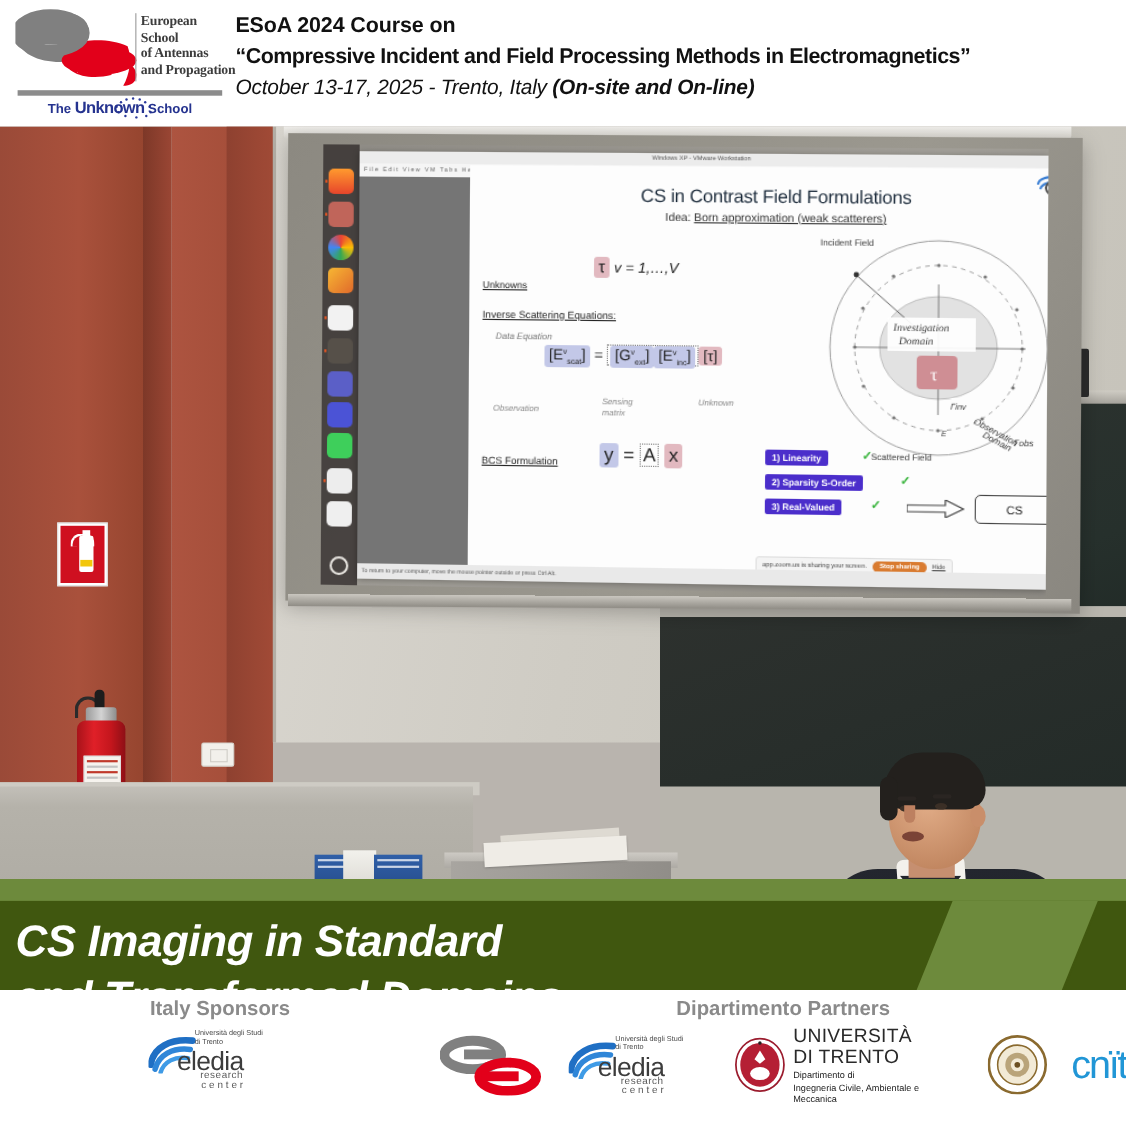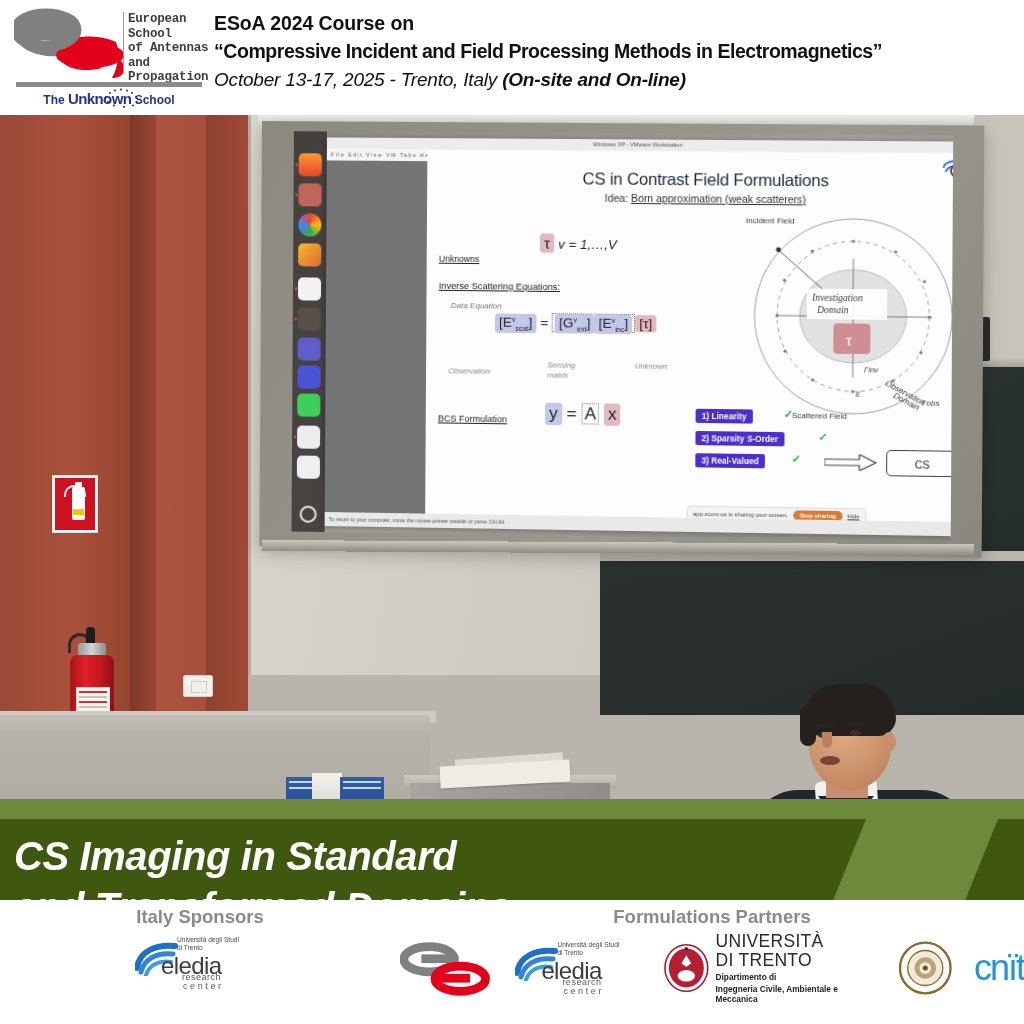--- a/index.html
+++ b/index.html
@@ -5,21 +5,21 @@
   * { box-sizing: border-box; margin: 0; padding: 0; }
   html, body { width: 1024px; height: 1024px; background: #fff; }
   body { font-family: "Liberation Sans", sans-serif; overflow: hidden; position: relative; }
 
   
   .header { position: absolute; left: 0; top: 0; width: 1024px; height: 115px; background: #ffffff; }
   .hdr-logo { position: absolute; left: 8px; top: 4px; width: 195px; height: 105px; }
   .esoa-mark { position: absolute; left: 6px; top: 4px; width: 112px; height: 72px; }
   .esoa-txt { position: absolute; left: 120px; top: 8px; width: 92px; line-height: 14.5px;
               font-size: 12.5px; font-weight: bold; color: #3d3d3d; letter-spacing: -0.2px;
-              font-family: Liberation Mono, monospace; }
+              font-family: Liberation Serif, serif; }
   .esoa-divider { position: absolute; left: 115px; top: 8px; width: 1px; height: 62px; background: #9a9a9a; }
   .hdr-rule { position: absolute; left: 8px; top: 78px; width: 186px; height: 5px; background: #8c8c8c; }
   .euraap-line { position: absolute; left: 8px; top: 86px; width: 186px; text-align: center;
                  font-size: 12px; font-weight: bold; color: #25338f; white-space: nowrap; }
   .euraap-big { font-size: 15px; letter-spacing: -0.6px; }
   .euraap-stars { position: absolute; left: 92px; top: 84px; width: 48px; height: 20px; }
 
   .hdr-text { position: absolute; left: 214px; top: 10px; width: 806px; }
   .hdr-l1 { font-size: 19.5px; font-weight: bold; color: #111; letter-spacing: -0.1px; line-height: 27px; }
   .hdr-l2 { font-size: 19.5px; font-weight: bold; color: #111; letter-spacing: -0.45px; line-height: 28px; }
@@ -266,21 +266,21 @@
   .eledia-word { position: absolute; left: 26px; top: 20px; font-size: 24px; color: #3c3c3c;
                  letter-spacing: -0.6px; }
   .eledia-sub { position: absolute; left: 47px; top: 40px; font-size: 9px; color: #5a5a5a; letter-spacing: 0.5px; }
   .eledia-sub2 { position: absolute; left: 48px; top: 49px; font-size: 9px; color: #5a5a5a; letter-spacing: 2.6px; }
 
   .esoa-small { width: 96px; height: 56px; position: relative; }
 
   .unitn { display: flex; align-items: center; gap: 7px; }
   .unitn-crest { width: 46px; height: 50px; position: relative; }
   .unitn-txt div:nth-child(1), .unitn-txt div:nth-child(2) { font-size: 17.5px; color: #2a2a2a; line-height: 19px; letter-spacing: 0.3px; }
-  .unitn-dip { font-size: 8.3px; font-weight: bold; color: #1c1c1c; line-height: 10px; margin-top: 2px; }
+  .unitn-dip { font-size: 8.3px; font-weight: normal; color: #1c1c1c; line-height: 10px; margin-top: 2px; }
 
   .unirc { width: 54px; height: 54px; position: relative; }
   .cnit { font-size: 36px; color: #2196d6; letter-spacing: -2px; font-family: "Liberation Sans", sans-serif; }
 </style>
 </head>
 <body>
 
 <div class="header">
   <div class="hdr-logo">
     <svg class="esoa-mark" viewBox="0 0 112 72">
@@ -589,21 +589,21 @@
           <div>di Trento</div>
         </div>
         <div class="eledia-word">eledia</div>
         <div class="eledia-sub">research</div>
         <div class="eledia-sub2">center</div>
       </div>
     </div>
   </div>
 
   <div class="sp-col-inst">
-    <div class="sp-head">Formulations Partners</div>
+    <div class="sp-head">Dipartimento Partners</div>
     <div class="sp-row">
 
       <svg class="esoa-small" viewBox="0 0 96 56">
         <ellipse cx="30" cy="19" rx="26" ry="13" fill="none" stroke="#808080" stroke-width="9"></ellipse>
         <rect x="22" y="14" width="34" height="9" fill="#808080"></rect>
         <ellipse cx="62" cy="39" rx="26" ry="13" fill="none" stroke="#e2001a" stroke-width="9"></ellipse>
         <rect x="38" y="34" width="34" height="9" fill="#e2001a"></rect>
       </svg>
 
       <div class="eledia">

